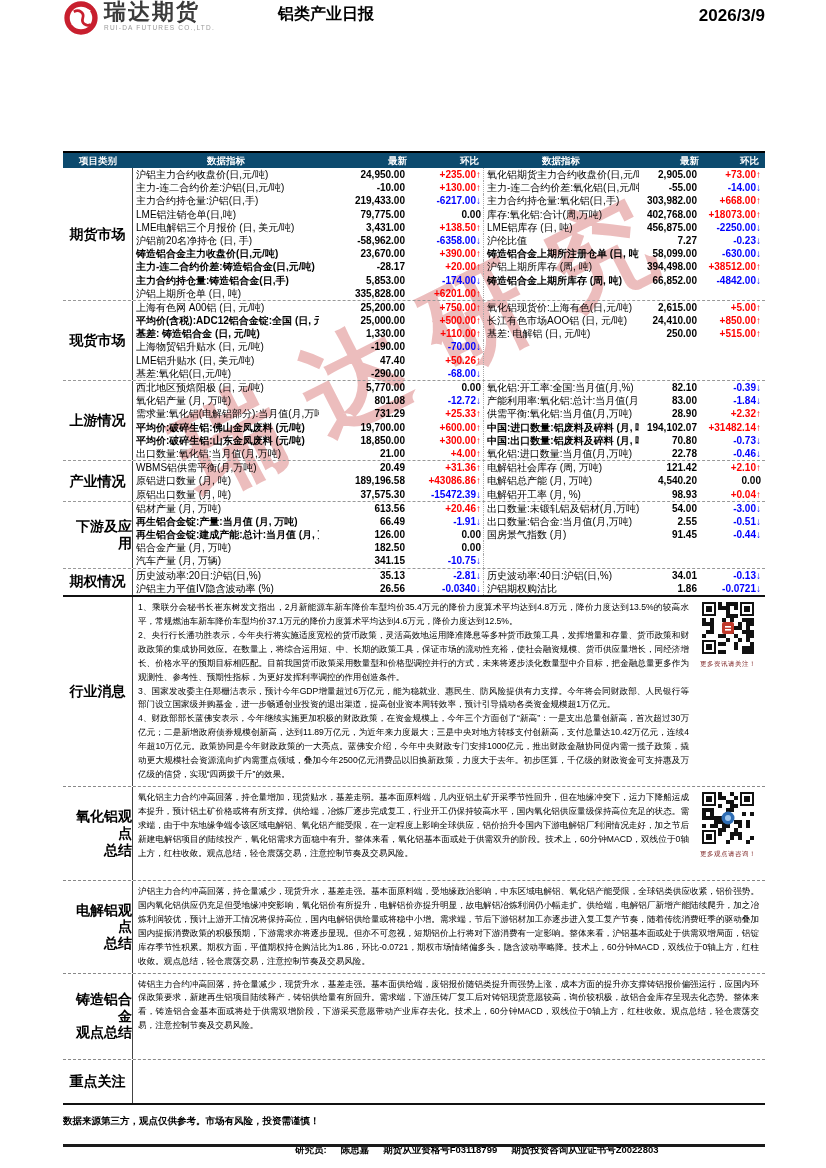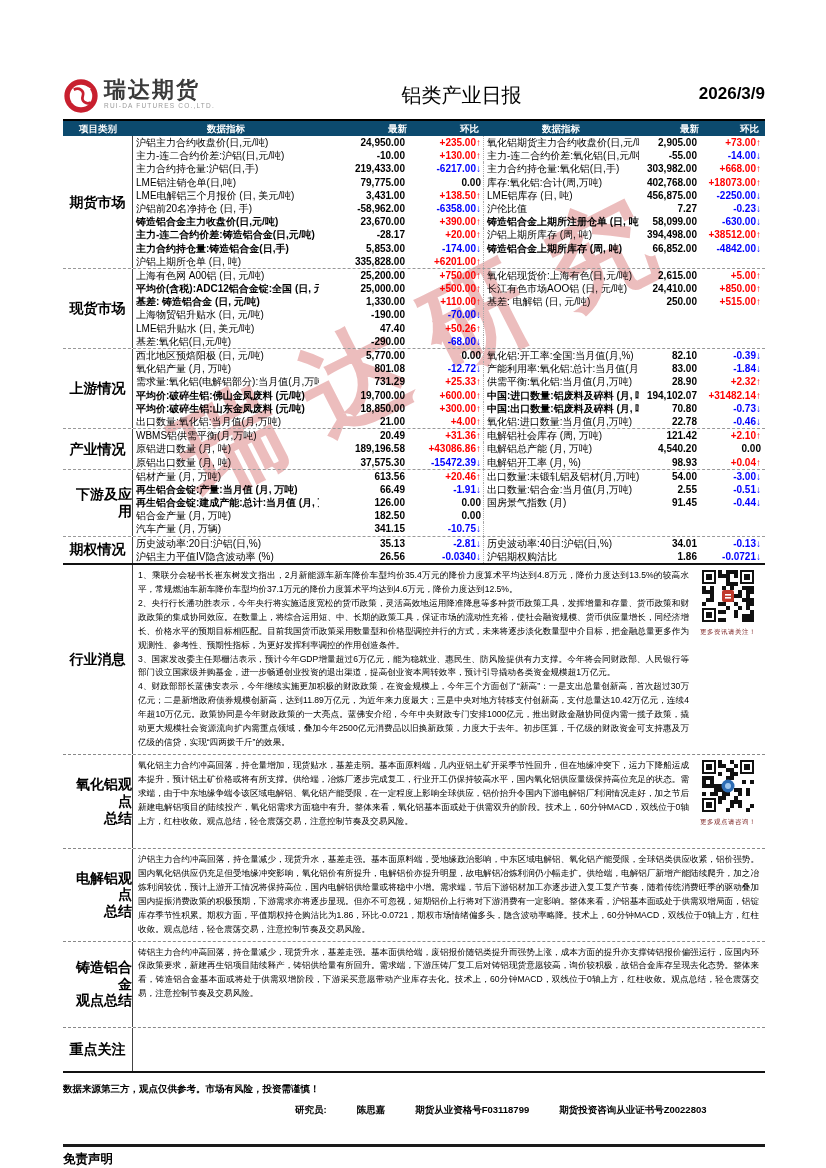--- a/index.html
+++ b/index.html
@@ -2,26 +2,26 @@
 <html><head>
 <meta charset="utf-8">
 <style>
   * { margin:0; padding:0; box-sizing:border-box; }
   html,body { background:#fff; }
   body { font-family:"Liberation Sans","DejaVu Sans",sans-serif; color:#000; }
   .page { position:relative; width:826px; height:1168px; background:#fff; overflow:hidden; }
   .content { position:absolute; left:63px; top:0; width:702px; }
 
   
-  .rpt-header { display:flex; align-items:flex-start; padding-top:78px; height:119px; }
+  .rpt-header { display:flex; align-items:flex-start; height:151px; }
   .logo-box { display:flex; align-items:flex-start; width:215px; }
   .logo-mark { width:36px; height:36px; flex:0 0 36px; margin-right:5px; }
   .logo-txt .cn { font-size:22px; font-weight:bold; color:#3a3a3a; letter-spacing:2px; line-height:24px; }
   .logo-txt .en { font-size:6.5px; color:#9a9a9a; letter-spacing:1.2px; }
-  .rpt-title { flex:1; text-align:center; font-size:20px; font-weight:normal; padding-top:4px; }
+  .rpt-title { flex:1; text-align:left; font-size:16px; font-weight:bold; padding-top:4px; }
   .rpt-date { width:120px; text-align:right; font-size:17px; font-weight:bold; padding-top:6px; }
 
   
   .big-table { border-top:2px solid #000; }
   .thead { display:grid; grid-template-columns:70px 186px 92px 72px 156px 64px 60px;
            background:#0c4a6e; color:#fff; font-size:9.5px; font-weight:bold; height:15px; line-height:15px; }
   .thead > div { overflow:hidden; white-space:nowrap; }
   .th-c { text-align:center; } .th-r { text-align:right; padding-right:4px; }
 
   .section { display:flex; border-top:1px dashed #999; }
@@ -51,21 +51,21 @@
   .qr-caption { font-size:6.5px; color:#7a1f1f; margin-top:2px; letter-spacing:0.5px; }
 
   
   .watermark { position:absolute; left:110px; top:160px; width:640px; height:360px; pointer-events:none;
                font-size:104px; font-weight:bold; color:rgba(208,90,90,0.40); letter-spacing:34px;
                transform:rotate(-27deg); transform-origin:center; text-align:center; line-height:360px;
                font-family:"DejaVu Serif","Liberation Serif",serif; }
 
   
   .foot-note { font-size:9.5px; font-weight:bold; margin-top:10px; }
-  .researcher-line { display:flex; gap:30px; font-size:9.5px; font-weight:bold; margin-top:8px; padding-left:232px; }
+  .researcher-line { display:flex; gap:14px; font-size:9.5px; font-weight:bold; margin-top:16px; padding-left:232px; }
   .disclaimer-title { font-size:12.5px; font-weight:bold; margin-top:34px; }
   .bottom-rule { position:absolute; left:63px; width:702px; top:1144px; border-top:3px solid #1a1a1a; }
 </style>
 </head>
 <body>
 
 <div class="page">
   <div class="watermark">瑞达研究</div>
 
   <div class="content">

